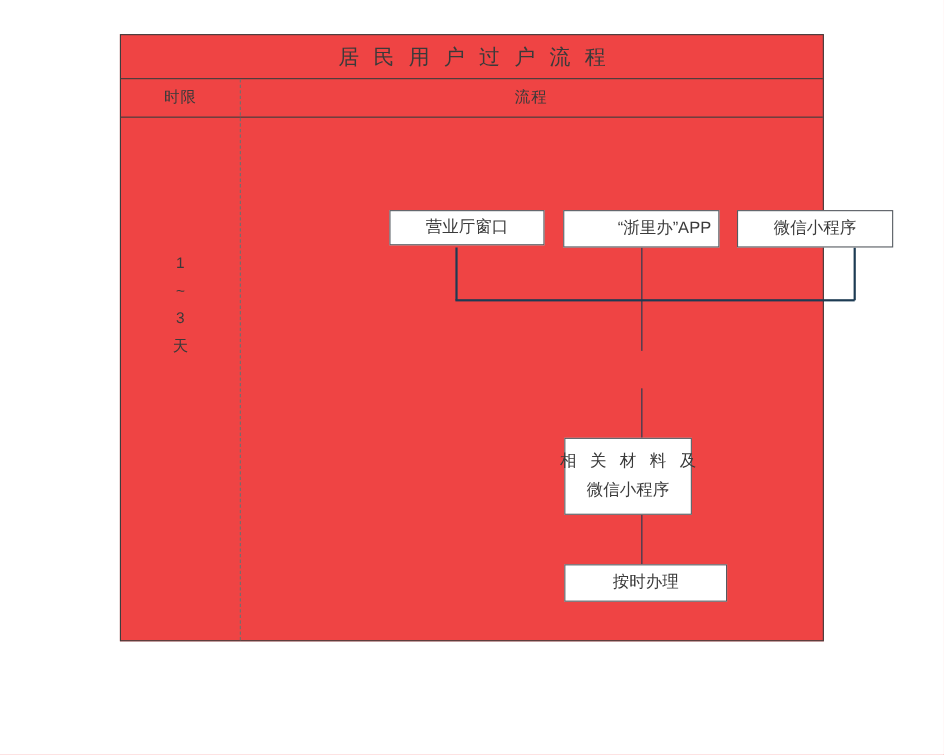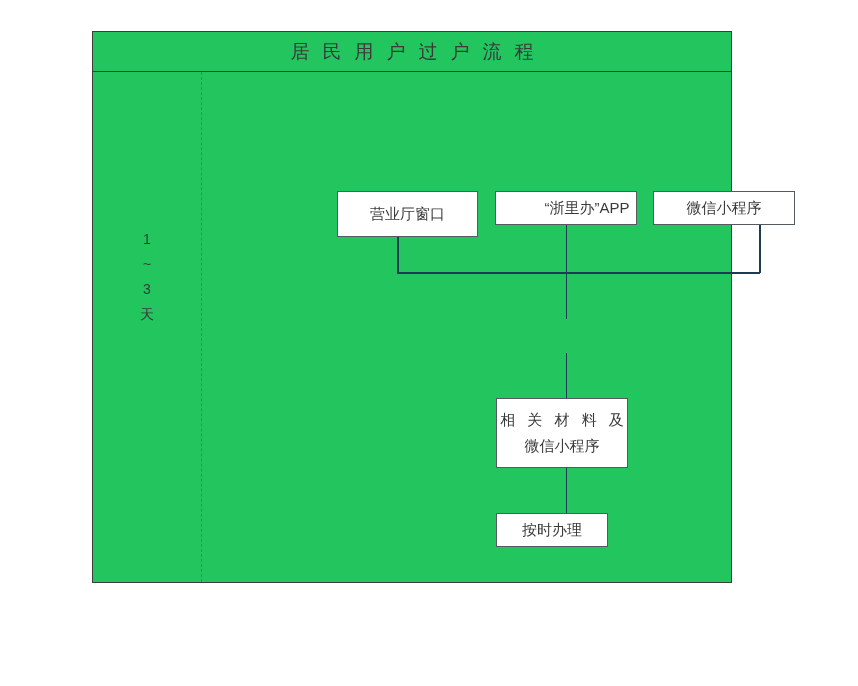--- a/index.html
+++ b/index.html
@@ -13,27 +13,27 @@
     height: 686px;
     position: relative;
     font-family: "Liberation Sans", "DejaVu Sans", sans-serif;
     color: #3a3a3a;
     overflow: hidden;
   }
 
   
   #flow-table {
     position: absolute;
-    left: 92px;
+    left: 109px;
     top: 31px;
     width: 640px;
     height: 552px;
     border: 1.5px solid #3d3d3d;
     box-sizing: border-box;
-    background: #22c55e;
+    background: #ef4444;
   }
 
   
   #title-row {
     position: absolute;
     left: 0;
     top: 0;
     right: 0;
     height: 40px;
     border-bottom: 1.5px solid #3d3d3d;
@@ -135,28 +135,28 @@
     justify-content: center;
     font-size: 15px;
     color: #3a3a3a;
     z-index: 3;
     white-space: nowrap;
   }
   .node-line { line-height: 26px; }
   .node-line-spaced { letter-spacing: 4px; text-indent: 4px; }
 
   
-  #node-hall    { left: 136px; top: 84px;  width: 141px; height: 46px; }
+  #node-hall    { left: 136px; top: 84px;  width: 141px; height: 32px; }
   #node-app     { left: 294px; top: 84px;  width: 142px; height: 34px; padding-left: 42px; }
   #node-wechat  { left: 452px; top: 84px;  width: 142px; height: 34px; align-items: center; }
 
   
   #node-accept  { left: 295px; top: 212px; width: 140px; height: 34px; }
-  #node-review  { left: 295px; top: 291px; width: 132px; height: 70px; }
-  #node-process { left: 295px; top: 406px; width: 112px; height: 34px; }
+  #node-review  { left: 295px; top: 291px; width: 116px; height: 70px; }
+  #node-process { left: 295px; top: 406px; width: 148px; height: 34px; }
 
   
   .connector {
     position: absolute;
     background: #1d3b53;
     z-index: 1;
   }
   .v-line { width: 1.6px; }
   .h-line { height: 1.6px; }
 
@@ -173,20 +173,24 @@
 </style>
 </head>
 <body>
 
 <div id="flow-table">
 
   <div id="title-row">
     <div id="title-text">居民用户过户流程</div>
   </div>
 
+  <div id="header-row">
+    <div id="header-cell-limit" class="header-cell">时限</div>
+    <div id="header-cell-flow" class="header-cell">流程</div>
+  </div>
 
   <div id="body-row">
 
     <div id="column-divider"></div>
 
     <div id="time-limit-cell">
       <div class="time-limit-line">1</div>
       <div class="time-limit-line">~</div>
       <div class="time-limit-line">3</div>
       <div class="time-limit-line">天</div>

